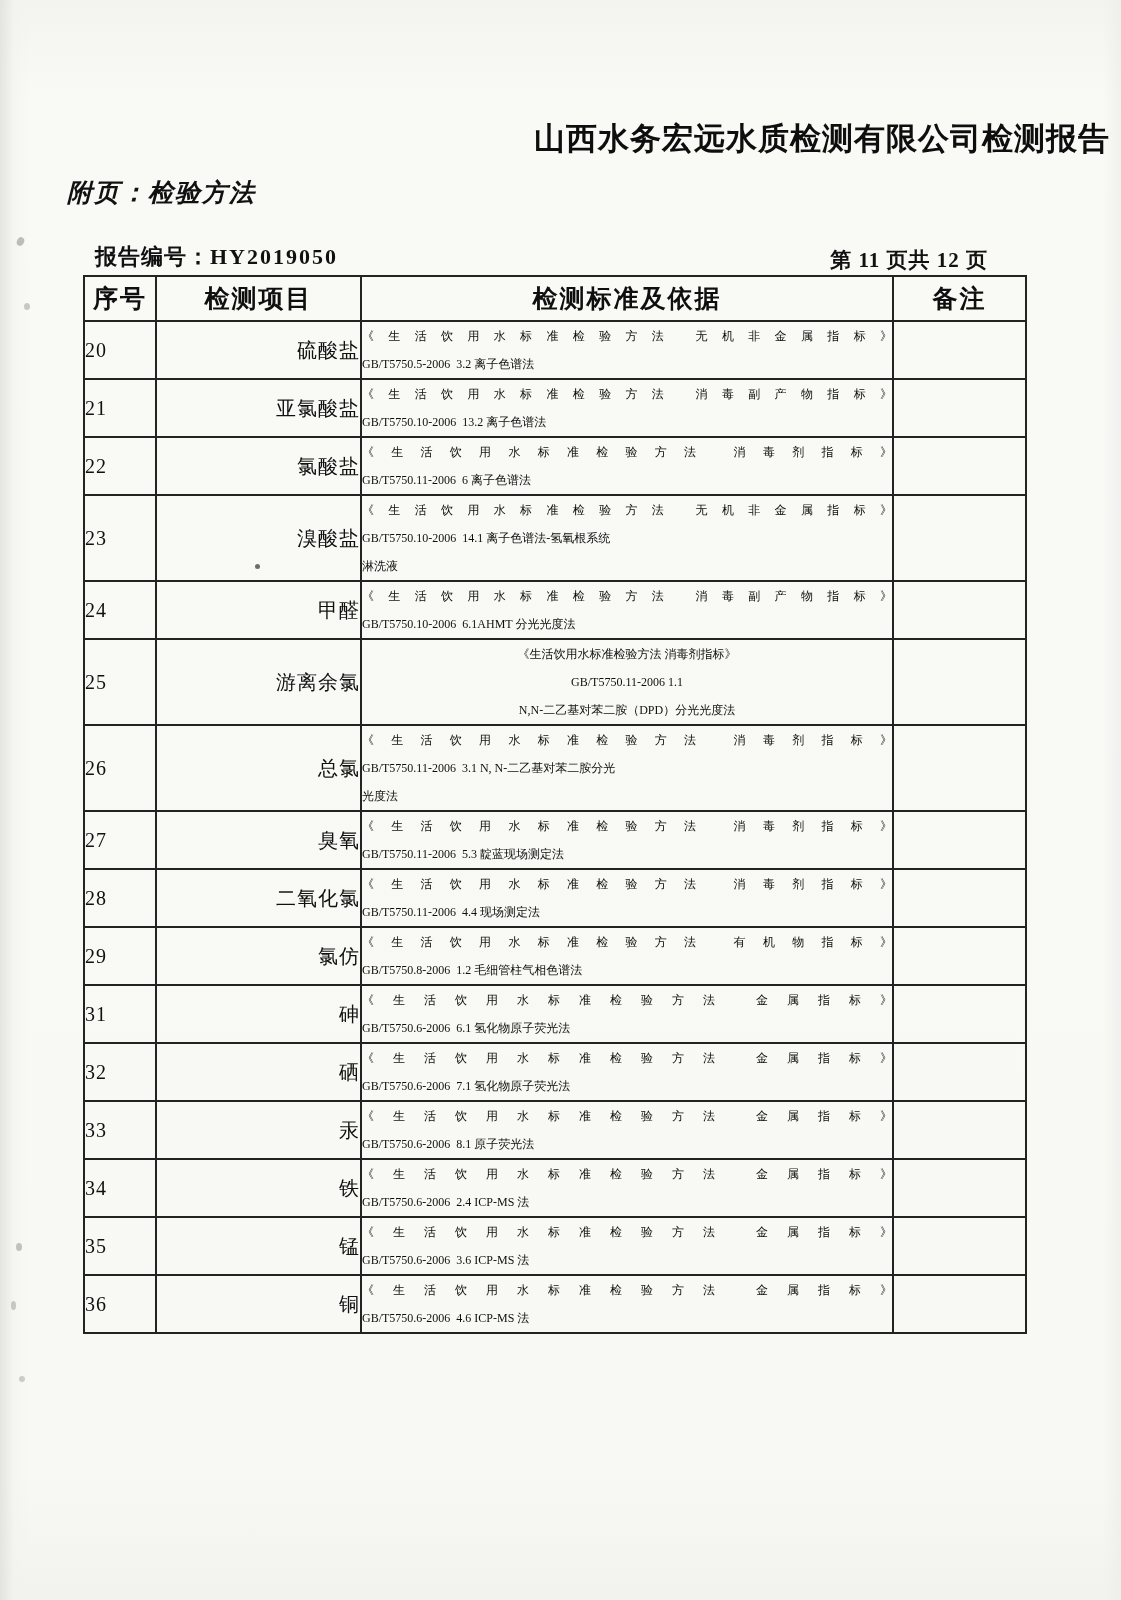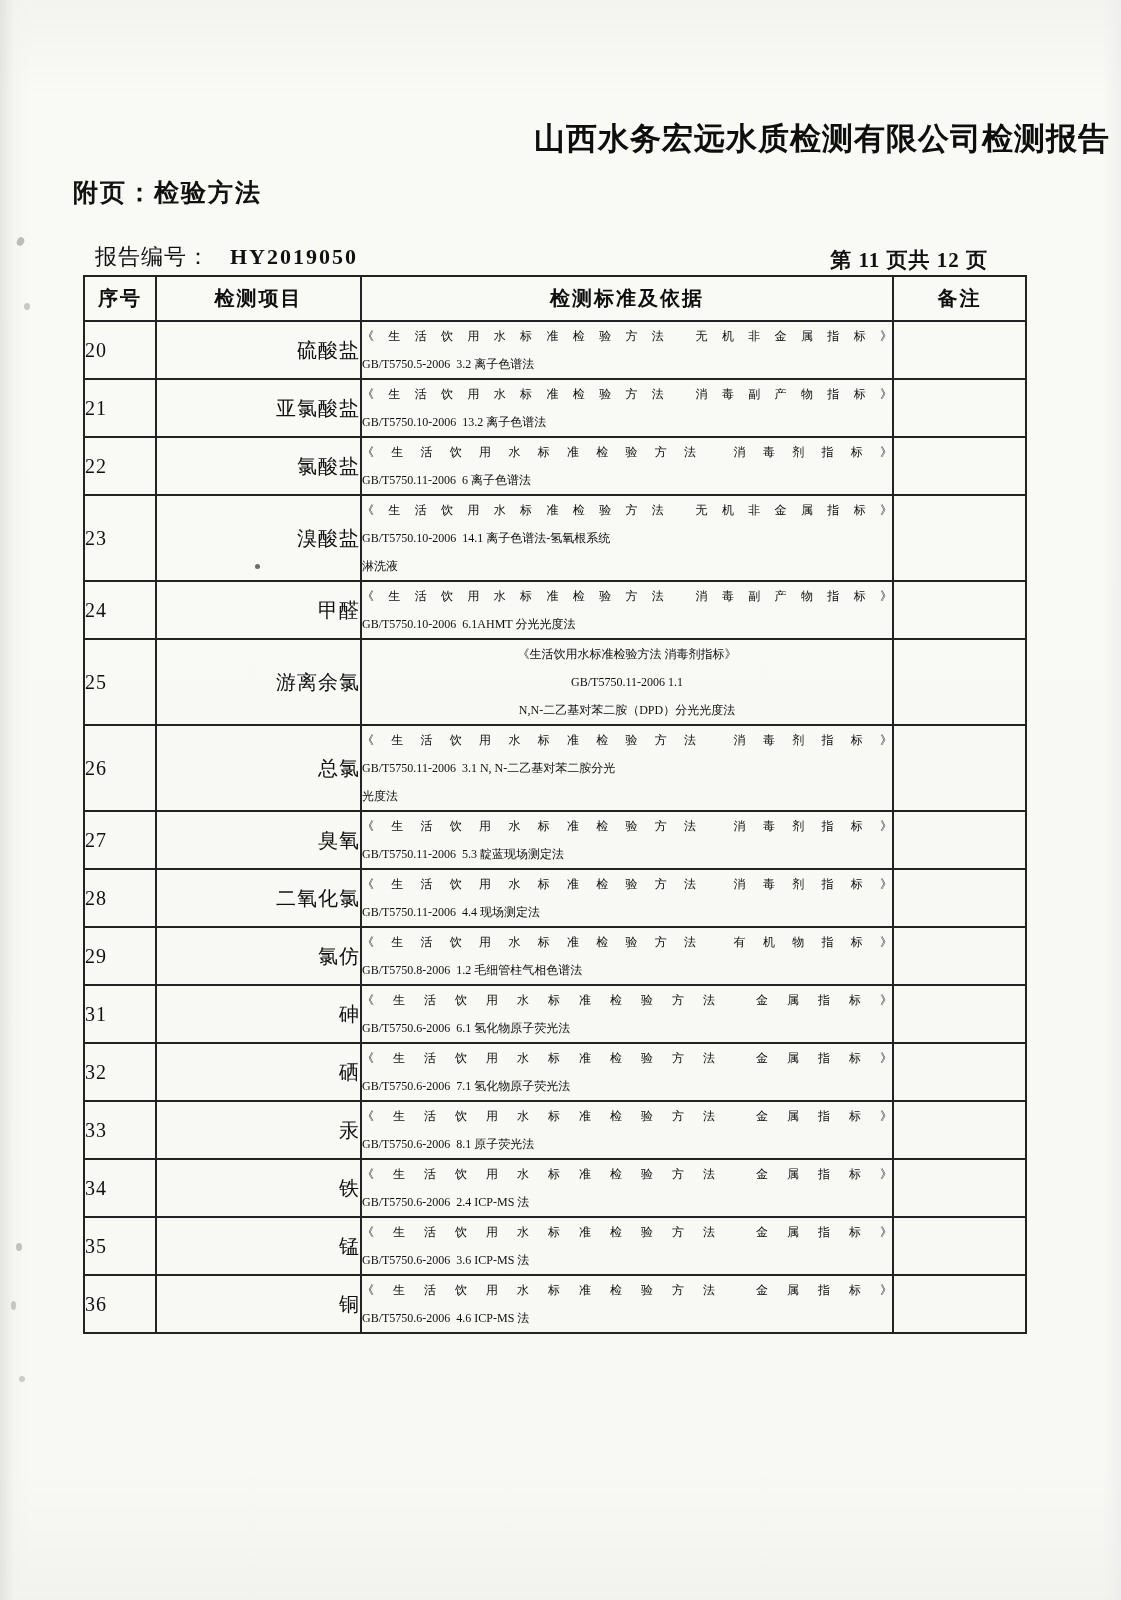--- a/index.html
+++ b/index.html
@@ -19,54 +19,55 @@
       linear-gradient(180deg,#f3f3f0 0%,#f9f9f6 6%,#f8f8f5 92%,#f2f2ef 100%);
   }
   .doc-title{
     position:absolute;top:118px;left:0;width:1110px;
     text-align:right;
     font-family:"Liberation Sans","DejaVu Sans",sans-serif;
     font-weight:bold;font-size:31px;letter-spacing:1px;
     color:#0e0e0e;
   }
   .appendix{
-    position:absolute;top:176px;left:73px;
+    position:absolute;top:176px;left:67px;
     font-family:"Liberation Sans","DejaVu Sans",sans-serif;
     font-weight:bold;font-size:25px;letter-spacing:2px;
     color:#111;
+    font-style:italic;
   }
   .report-no{
     position:absolute;top:242px;left:95px;
     font-size:22px;color:#111;
   }
   .report-no .lbl{
     font-family:"Liberation Sans","DejaVu Sans",sans-serif;
-    font-weight:normal;letter-spacing:1px;margin-top:18px;
+    font-weight:bold;letter-spacing:1px;margin-top:18px;
   }
   .report-no .val{
     font-family:"Liberation Serif","DejaVu Serif",serif;
-    font-weight:600;letter-spacing:2px;margin-left:20px;
+    font-weight:600;letter-spacing:2px;margin-left:0;
   }
   .page-info{
     position:absolute;top:246px;right:133px;
     font-size:21px;font-weight:600;letter-spacing:1px;color:#111;margin-left:40px;
   }
   table.report{
     position:absolute;top:275px;left:83px;
     width:942px;
     border-collapse:collapse;
     table-layout:fixed;
   }
   table.report th,table.report td{
     border:2px solid #232323;
     padding:0;
   }
   table.report th{
     height:43px;
-    font-size:20px;font-weight:bold;
+    font-size:25px;font-weight:bold;
     text-align:center;vertical-align:middle;
     letter-spacing:2px;color:#0f0f0f;
   }
   td.col-no{
     text-align:left;vertical-align:middle;
     font-size:20px;letter-spacing:1px;color:#101010;
   }
   td.col-item{
     text-align:right;vertical-align:middle;
     font-size:20px;font-weight:500;letter-spacing:1px;color:#101010;

